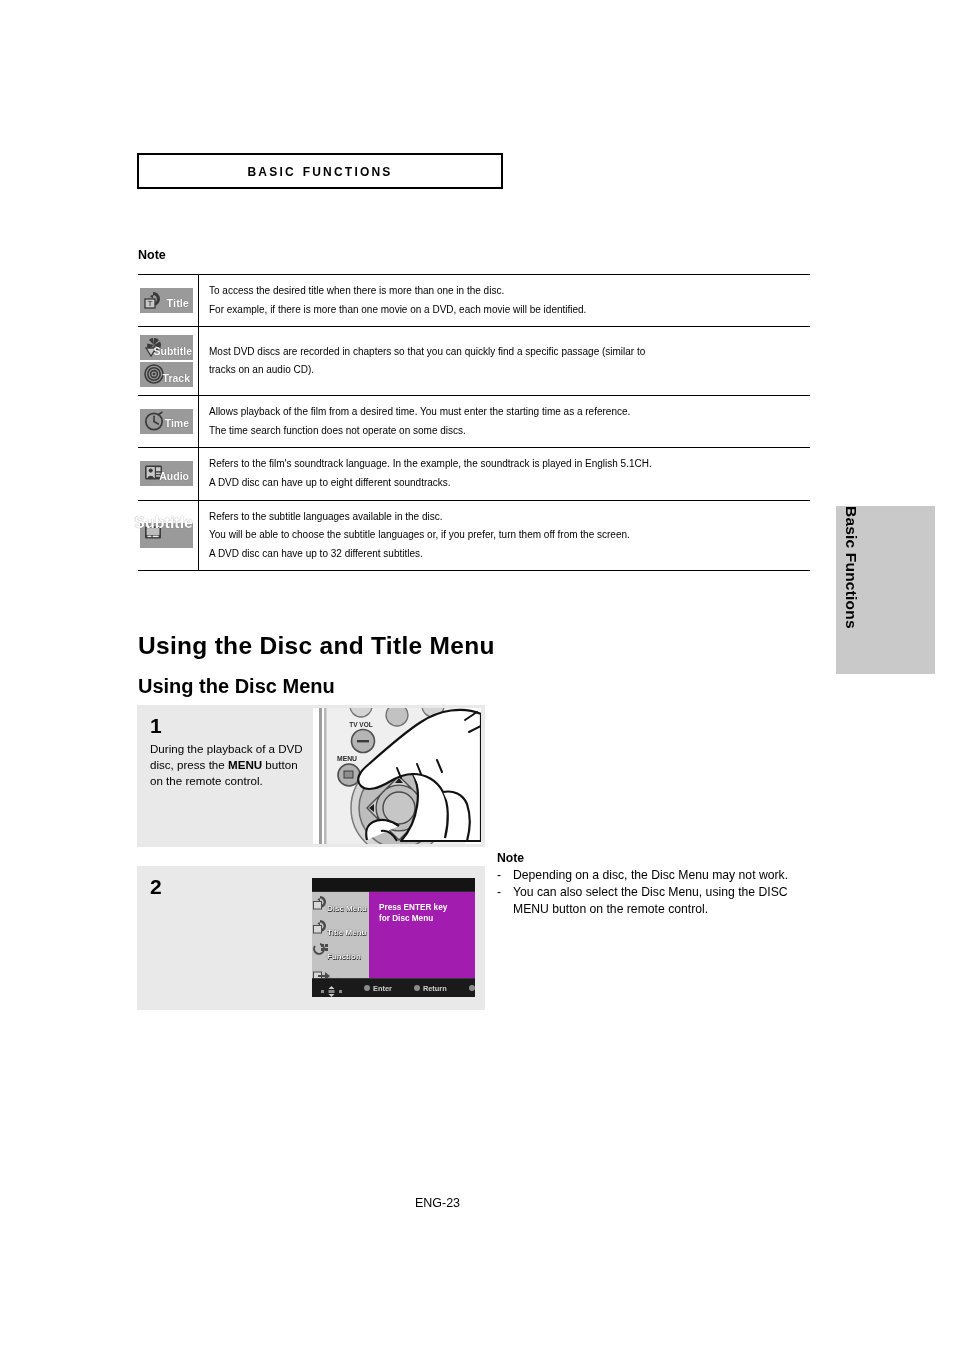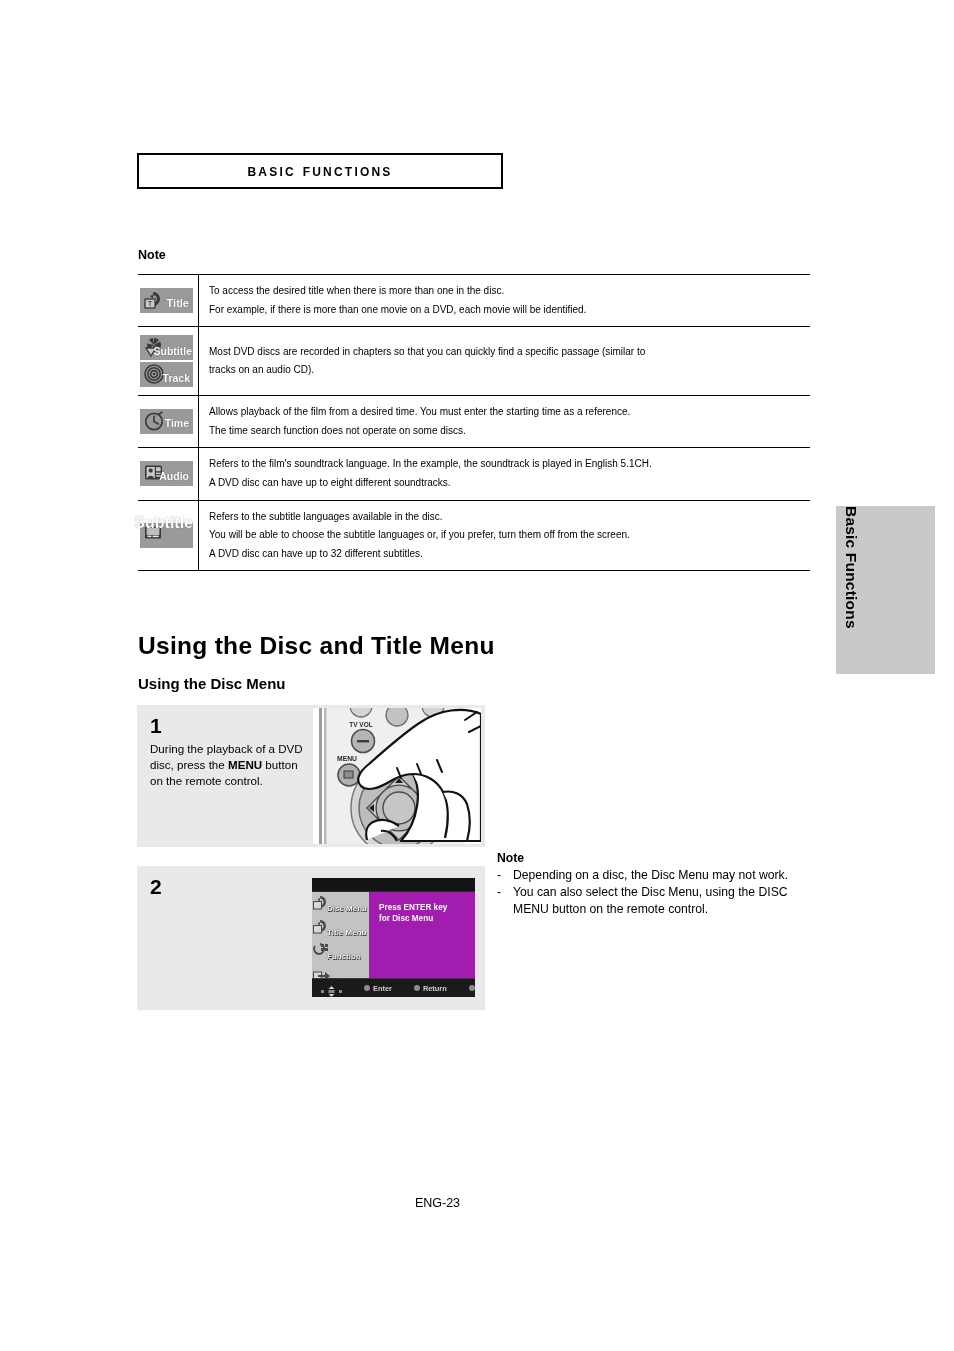--- a/index.html
+++ b/index.html
@@ -114,21 +114,21 @@
     top: 632px;
     font-size: 24.5px;
     font-weight: bold;
     letter-spacing: 0.3px;
     text-align: right;
   }
   .sub-heading {
     position: absolute;
     left: 138px;
     top: 675px;
-    font-size: 15px;
+    font-size: 20px;
     font-weight: bold;
   }
 
   
   .side-tab {
     position: absolute;
     left: 836px;
     top: 506px;
     width: 99px;
     height: 168px;

